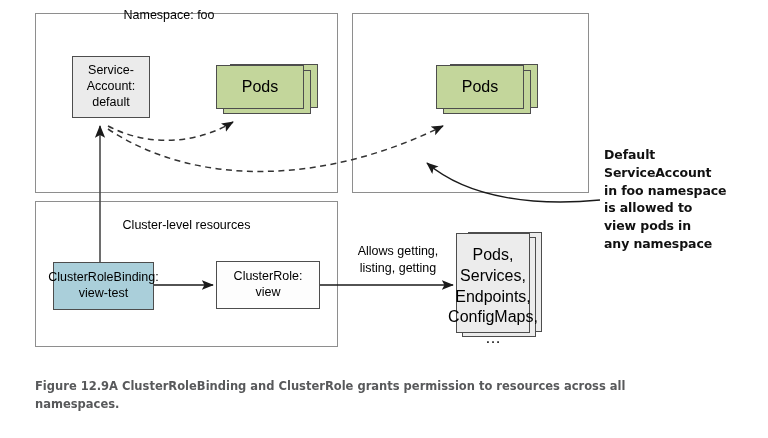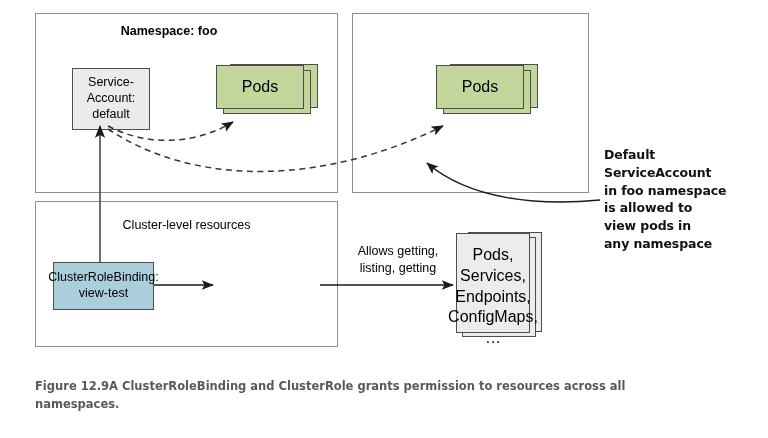--- a/index.html
+++ b/index.html
@@ -130,23 +130,23 @@
   }
   .caption .fig-num {
   }
 </style>
 </head>
 <body>
 
 <div id="canvas">
 
   <div class="ns-box" style="left:35px; top:13px; width:303px; height:180px;"></div>
-  <div class="ns-title" style="left:35px; top:24px; width:268px;font-weight:bold;">Namespace: foo</div>
-
-  <div class="node" style="left:72px; top:68px; width:78px; height:62px;">Service-
+  <div class="ns-title" style="left:35px; top:8px; width:268px;">Namespace: foo</div>
+
+  <div class="node" style="left:72px; top:56px; width:78px; height:62px;">Service-
 Account:
 default</div>
 
   <div class="stack green" style="left:216px; top:64px; width:106px; height:56px;">
     <div class="sheet" style="left:14px; top:0px; width:88px; height:44px;"></div>
     <div class="sheet" style="left:7px; top:6px; width:88px; height:44px;"></div>
     <div class="sheet" style="left:0px; top:1px; width:88px; height:44px;"></div>
     <div class="sheet-label" style="left:0px; top:1px; width:88px; height:44px;">Pods</div>
   </div>
 
@@ -159,20 +159,22 @@
     <div class="sheet-label" style="left:0px; top:1px; width:88px; height:44px;">Pods</div>
   </div>
 
   <div class="ns-box" style="left:35px; top:201px; width:303px; height:146px;"></div>
   <div class="ns-title" style="left:35px; top:218px; width:303px;">Cluster-level
 resources</div>
 
   <div class="node blue" style="left:53px; top:262px; width:101px; height:48px;">ClusterRoleBinding:
 view-test</div>
 
+  <div class="node white" style="left:216px; top:261px; width:104px; height:48px;">ClusterRole:
+view</div>
 
   <div class="edge-label" style="left:343px; top:243px; width:110px;">Allows getting,
 listing, getting</div>
 
   <div class="stack gray" style="left:456px; top:232px; width:100px; height:115px;">
     <div class="sheet" style="left:12px; top:0px; width:74px; height:100px;"></div>
     <div class="sheet" style="left:6px; top:5px; width:74px; height:100px;"></div>
     <div class="sheet" style="left:0px; top:1px; width:74px; height:100px;"></div>
     <div class="sheet-label" style="left:0px; top:1px; width:74px; height:128px;">Pods,
 Services,

